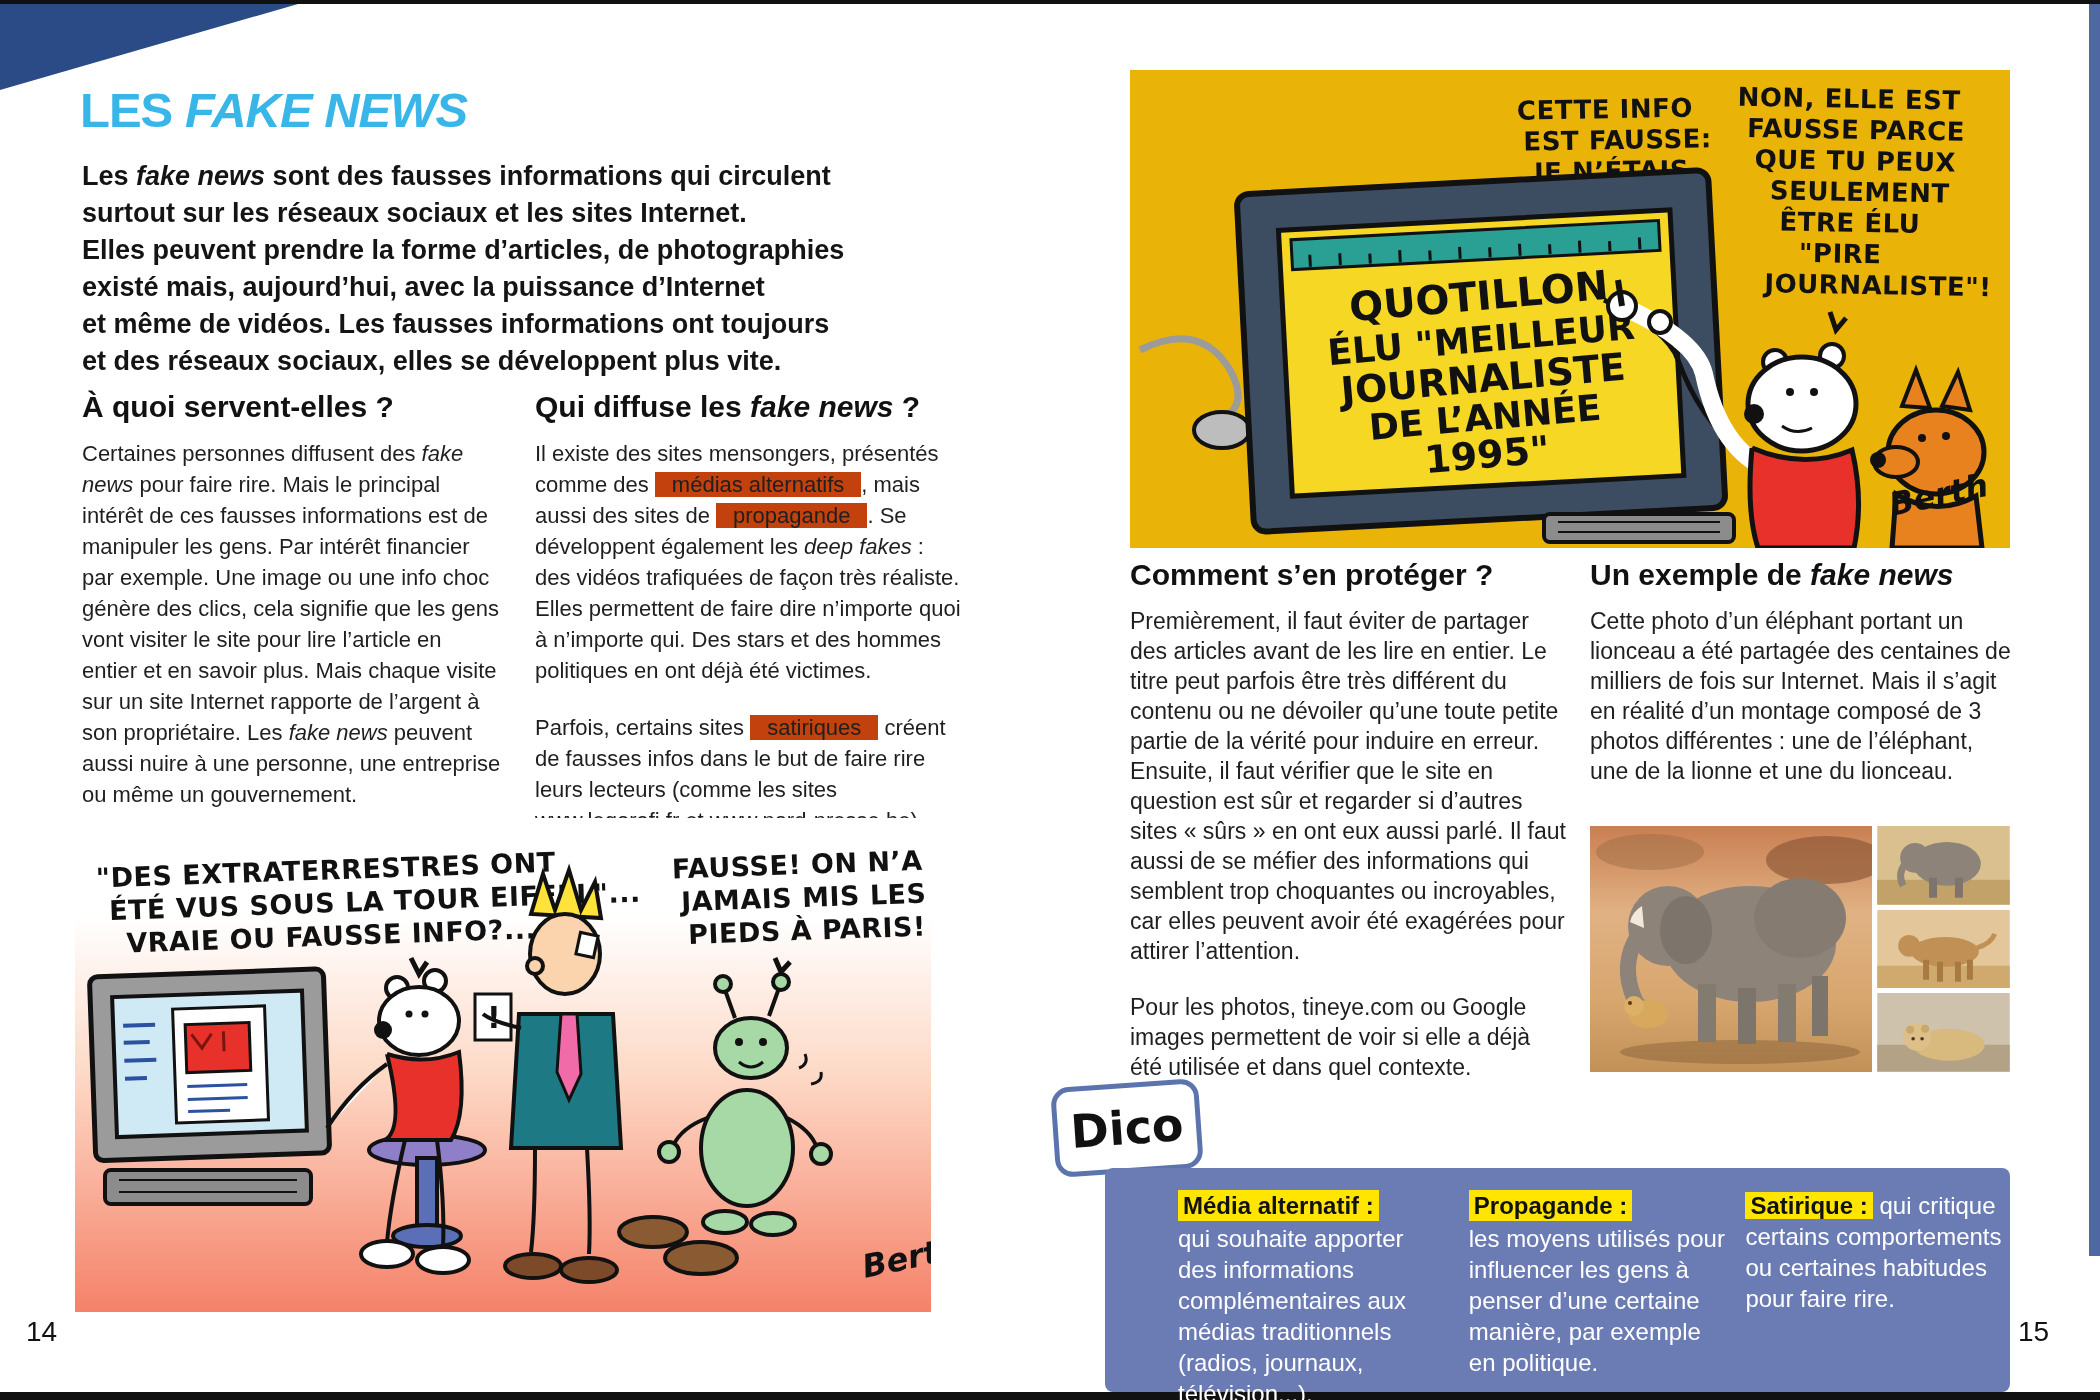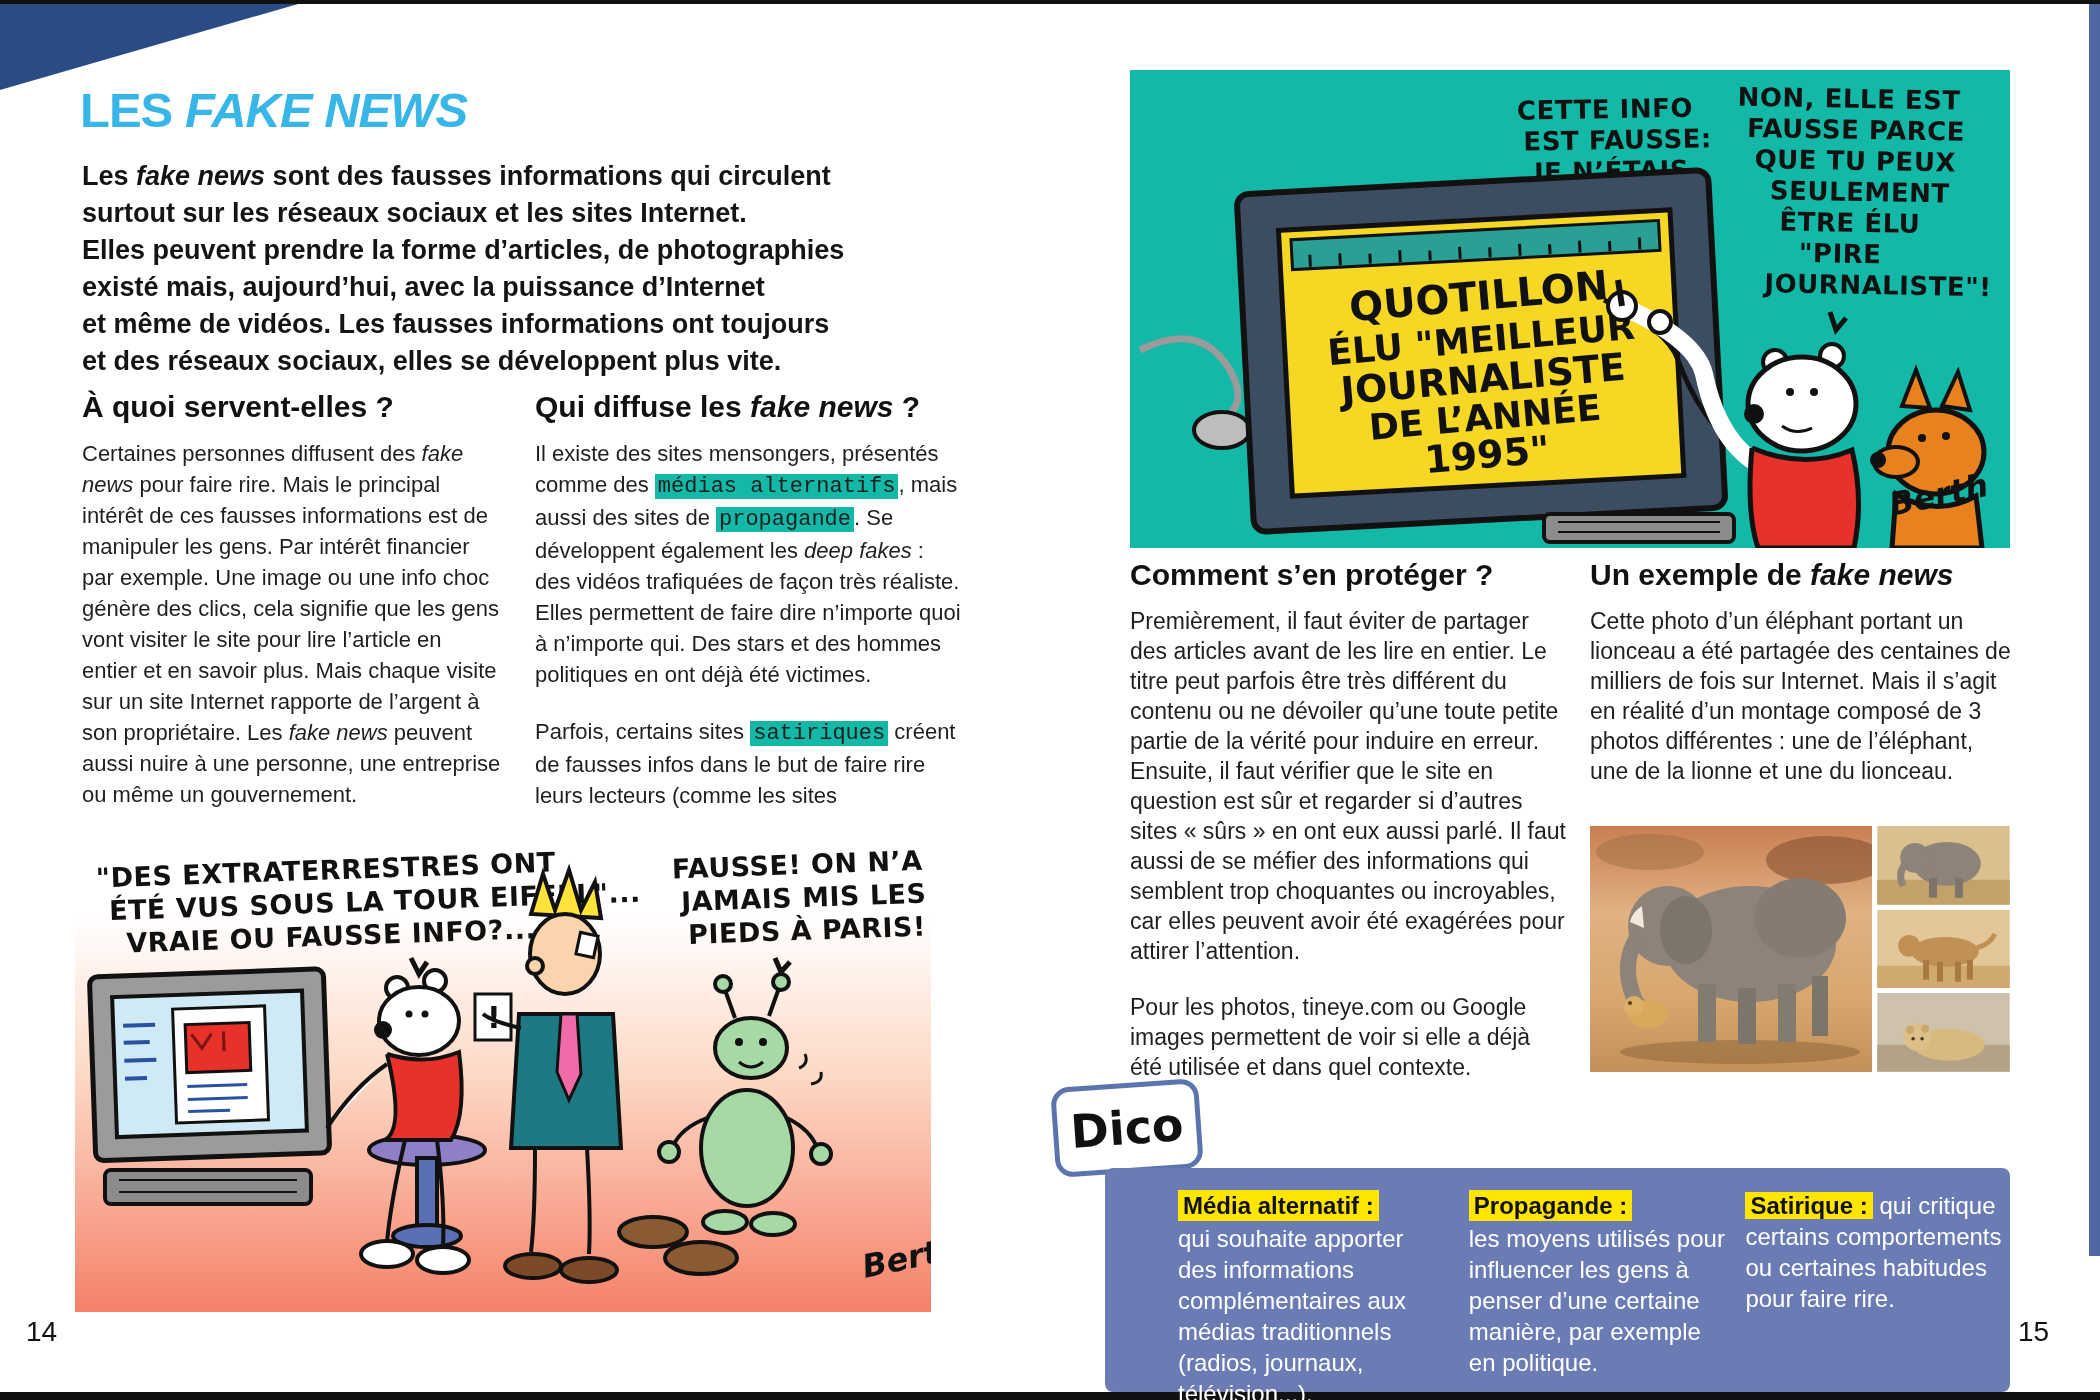--- a/index.html
+++ b/index.html
@@ -19,26 +19,26 @@
   
   .col{line-height:31px;font-size:22px;color:#1f1f1f;}
   .col h2{margin:0 0 14px 0;font-size:30px;line-height:34px;font-weight:700;color:#111;}
   .col h2 .i{font-style:italic;}
   .col p{margin:0 0 26px 0;}
   .col-uses{left:82px;top:390px;width:420px;}
   .col-who{left:535px;top:390px;width:428px;}
   .col-protect{left:1130px;top:558px;width:436px;font-size:23px;line-height:30px;}
   .col-example{left:1590px;top:558px;width:422px;font-size:23px;line-height:30px;}
   .i{font-style:italic;}
-  .hl{background:#14b8a6;padding:0 3px;font-family:Liberation Mono, monospace;}
+  .hl{background:#c2410c;padding:0 17px;}
   
   .cartoon-left{left:75px;top:818px;width:856px;height:494px;
     background:linear-gradient(180deg,#ffffff 0%,#ffffff 20%,#fdd9c6 52%,#f5range 0,#f58169 100%);
     background:linear-gradient(180deg,#ffffff 0%,#ffffff 20%,#fdd9c6 52%,#f58169 100%);}
-  .cartoon-right{left:1130px;top:70px;width:880px;height:478px;background:#14b8a6;}
+  .cartoon-right{left:1130px;top:70px;width:880px;height:478px;background:#eab308;}
   .hand{font-family:"DejaVu Sans",sans-serif;font-weight:700;letter-spacing:.5px;color:#111;}
   .cap{font-size:27px;line-height:33px;white-space:nowrap;}
   .cap1{left:22px;top:34px;transform:rotate(-2deg);}
   .cap1 .line:nth-child(2){margin-left:12px;}
   .cap1 .line:nth-child(3){margin-left:28px;}
   .cap2{left:598px;top:30px;transform:rotate(-2deg);}
   .cap2 .line:nth-child(2){margin-left:8px;}
   .cap2 .line:nth-child(3){margin-left:14px;}
   .speech{font-size:26px;line-height:31px;white-space:nowrap;}
   .speech1{left:388px;top:24px;transform:rotate(-1deg);}

